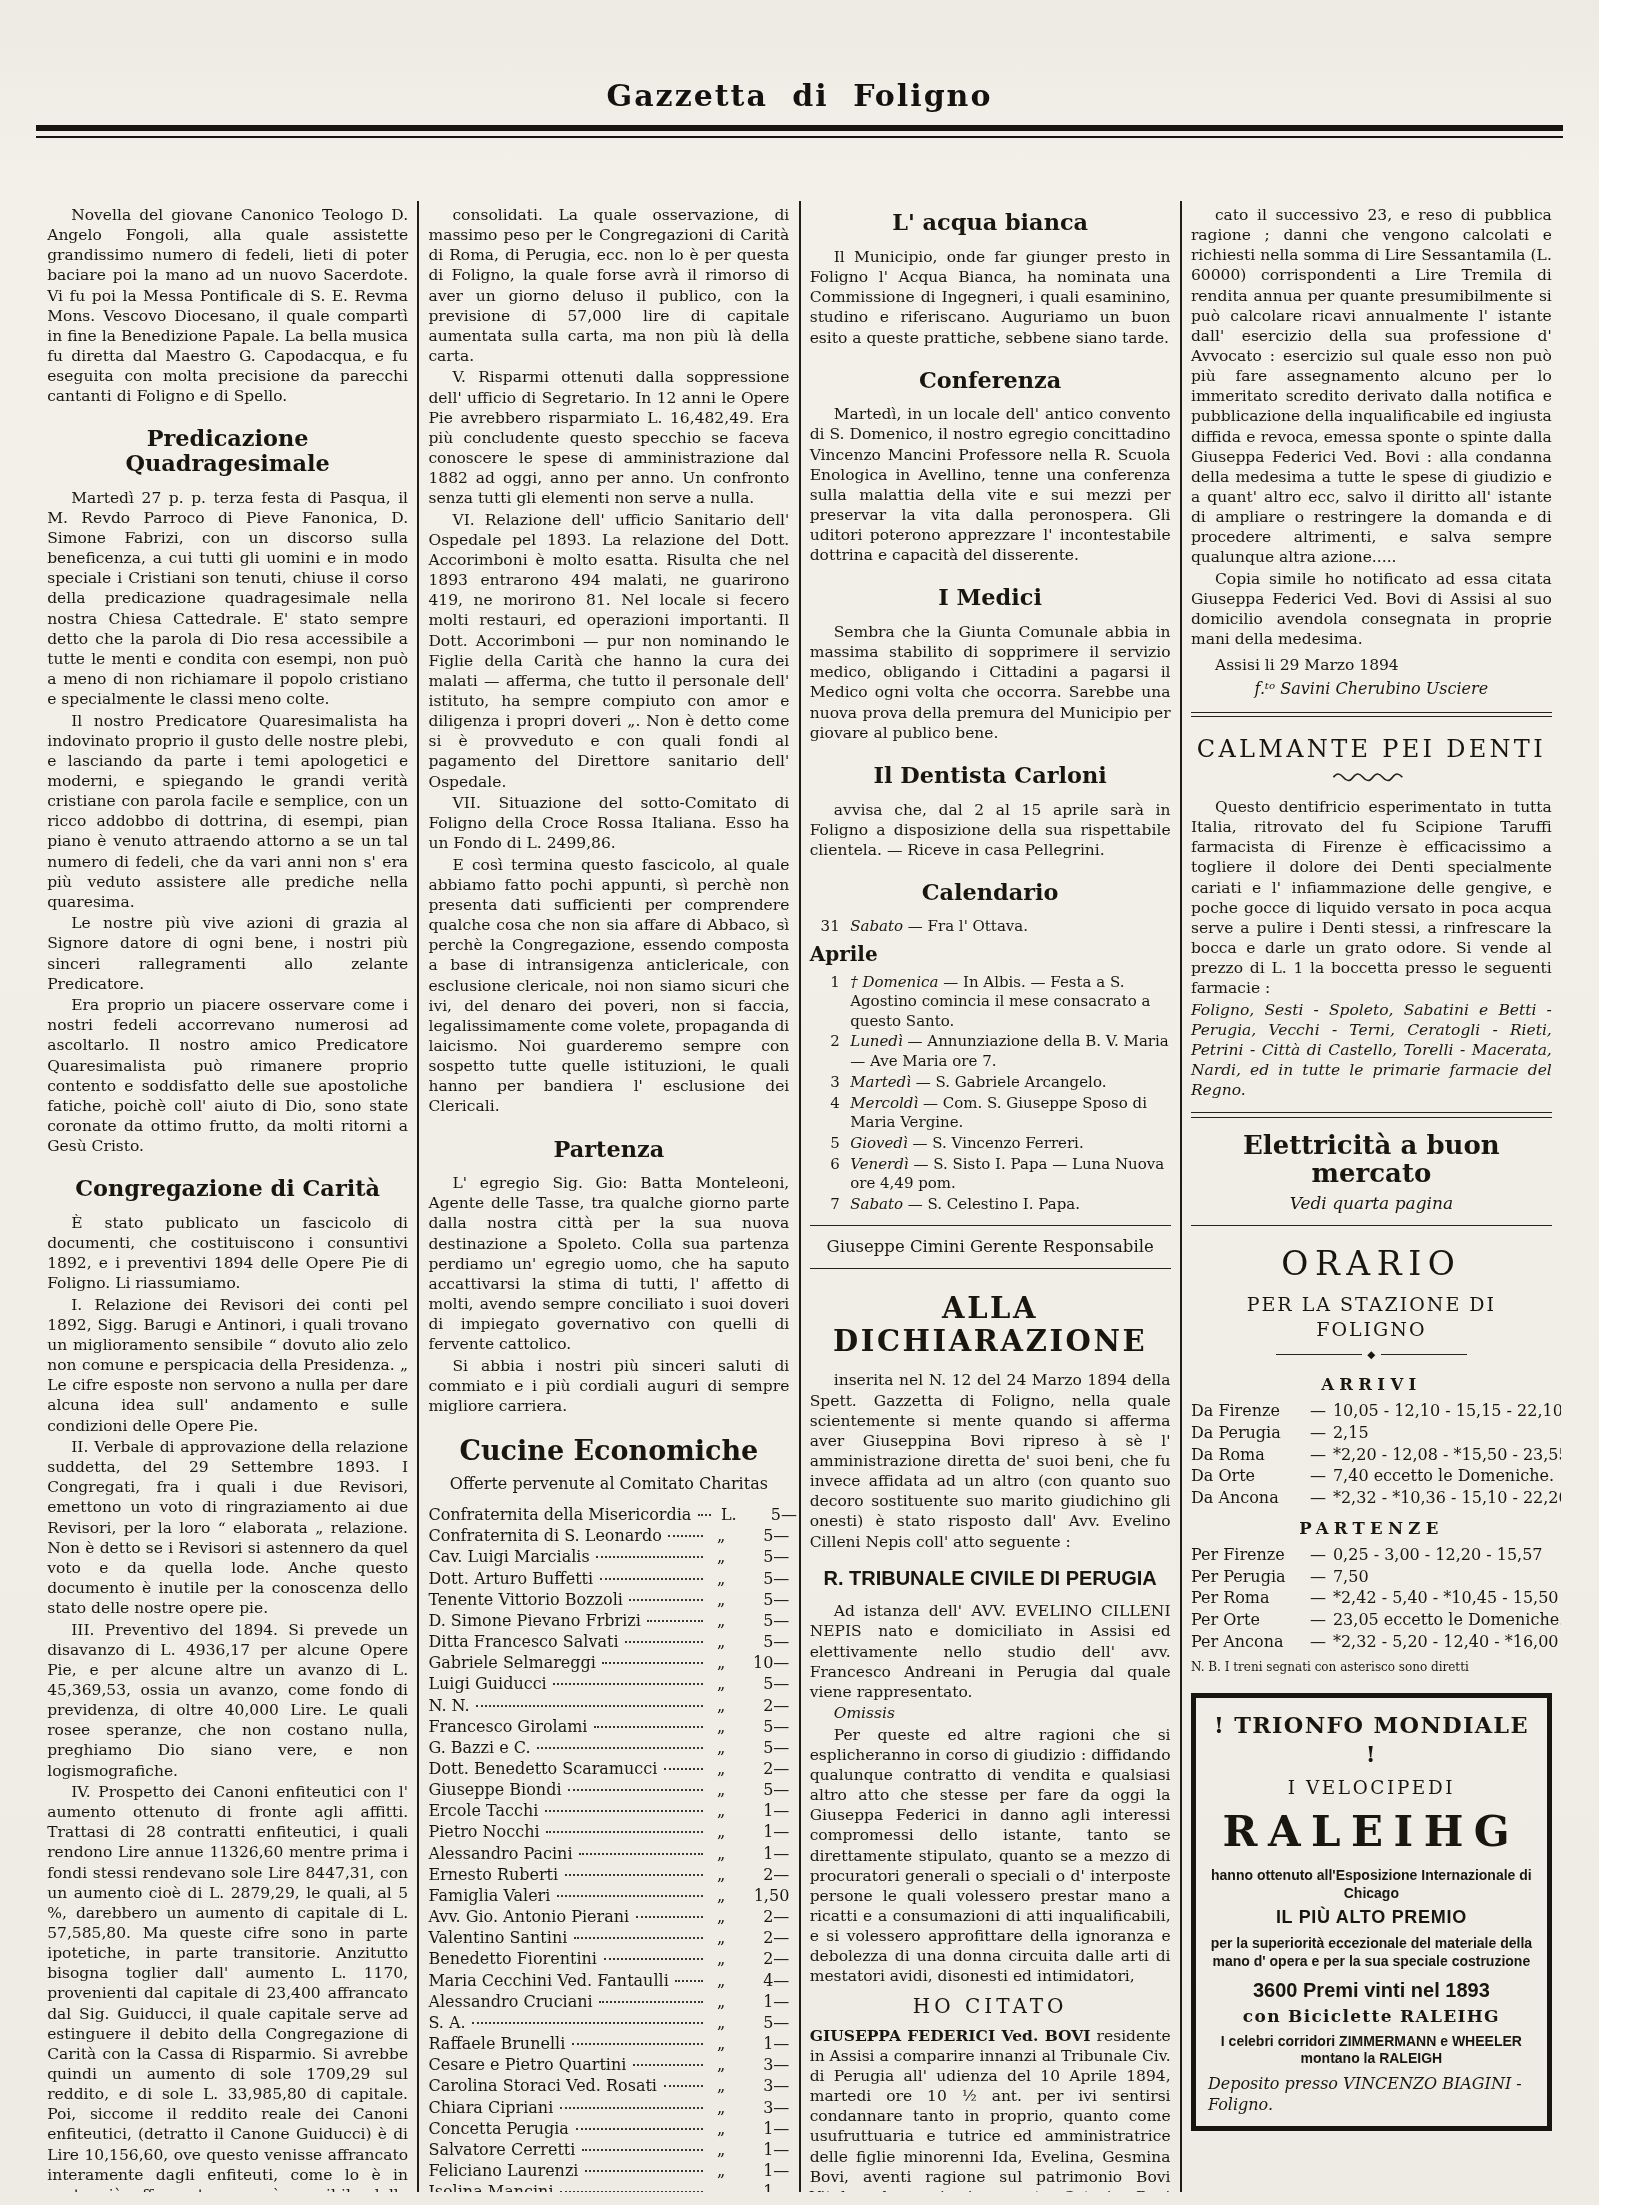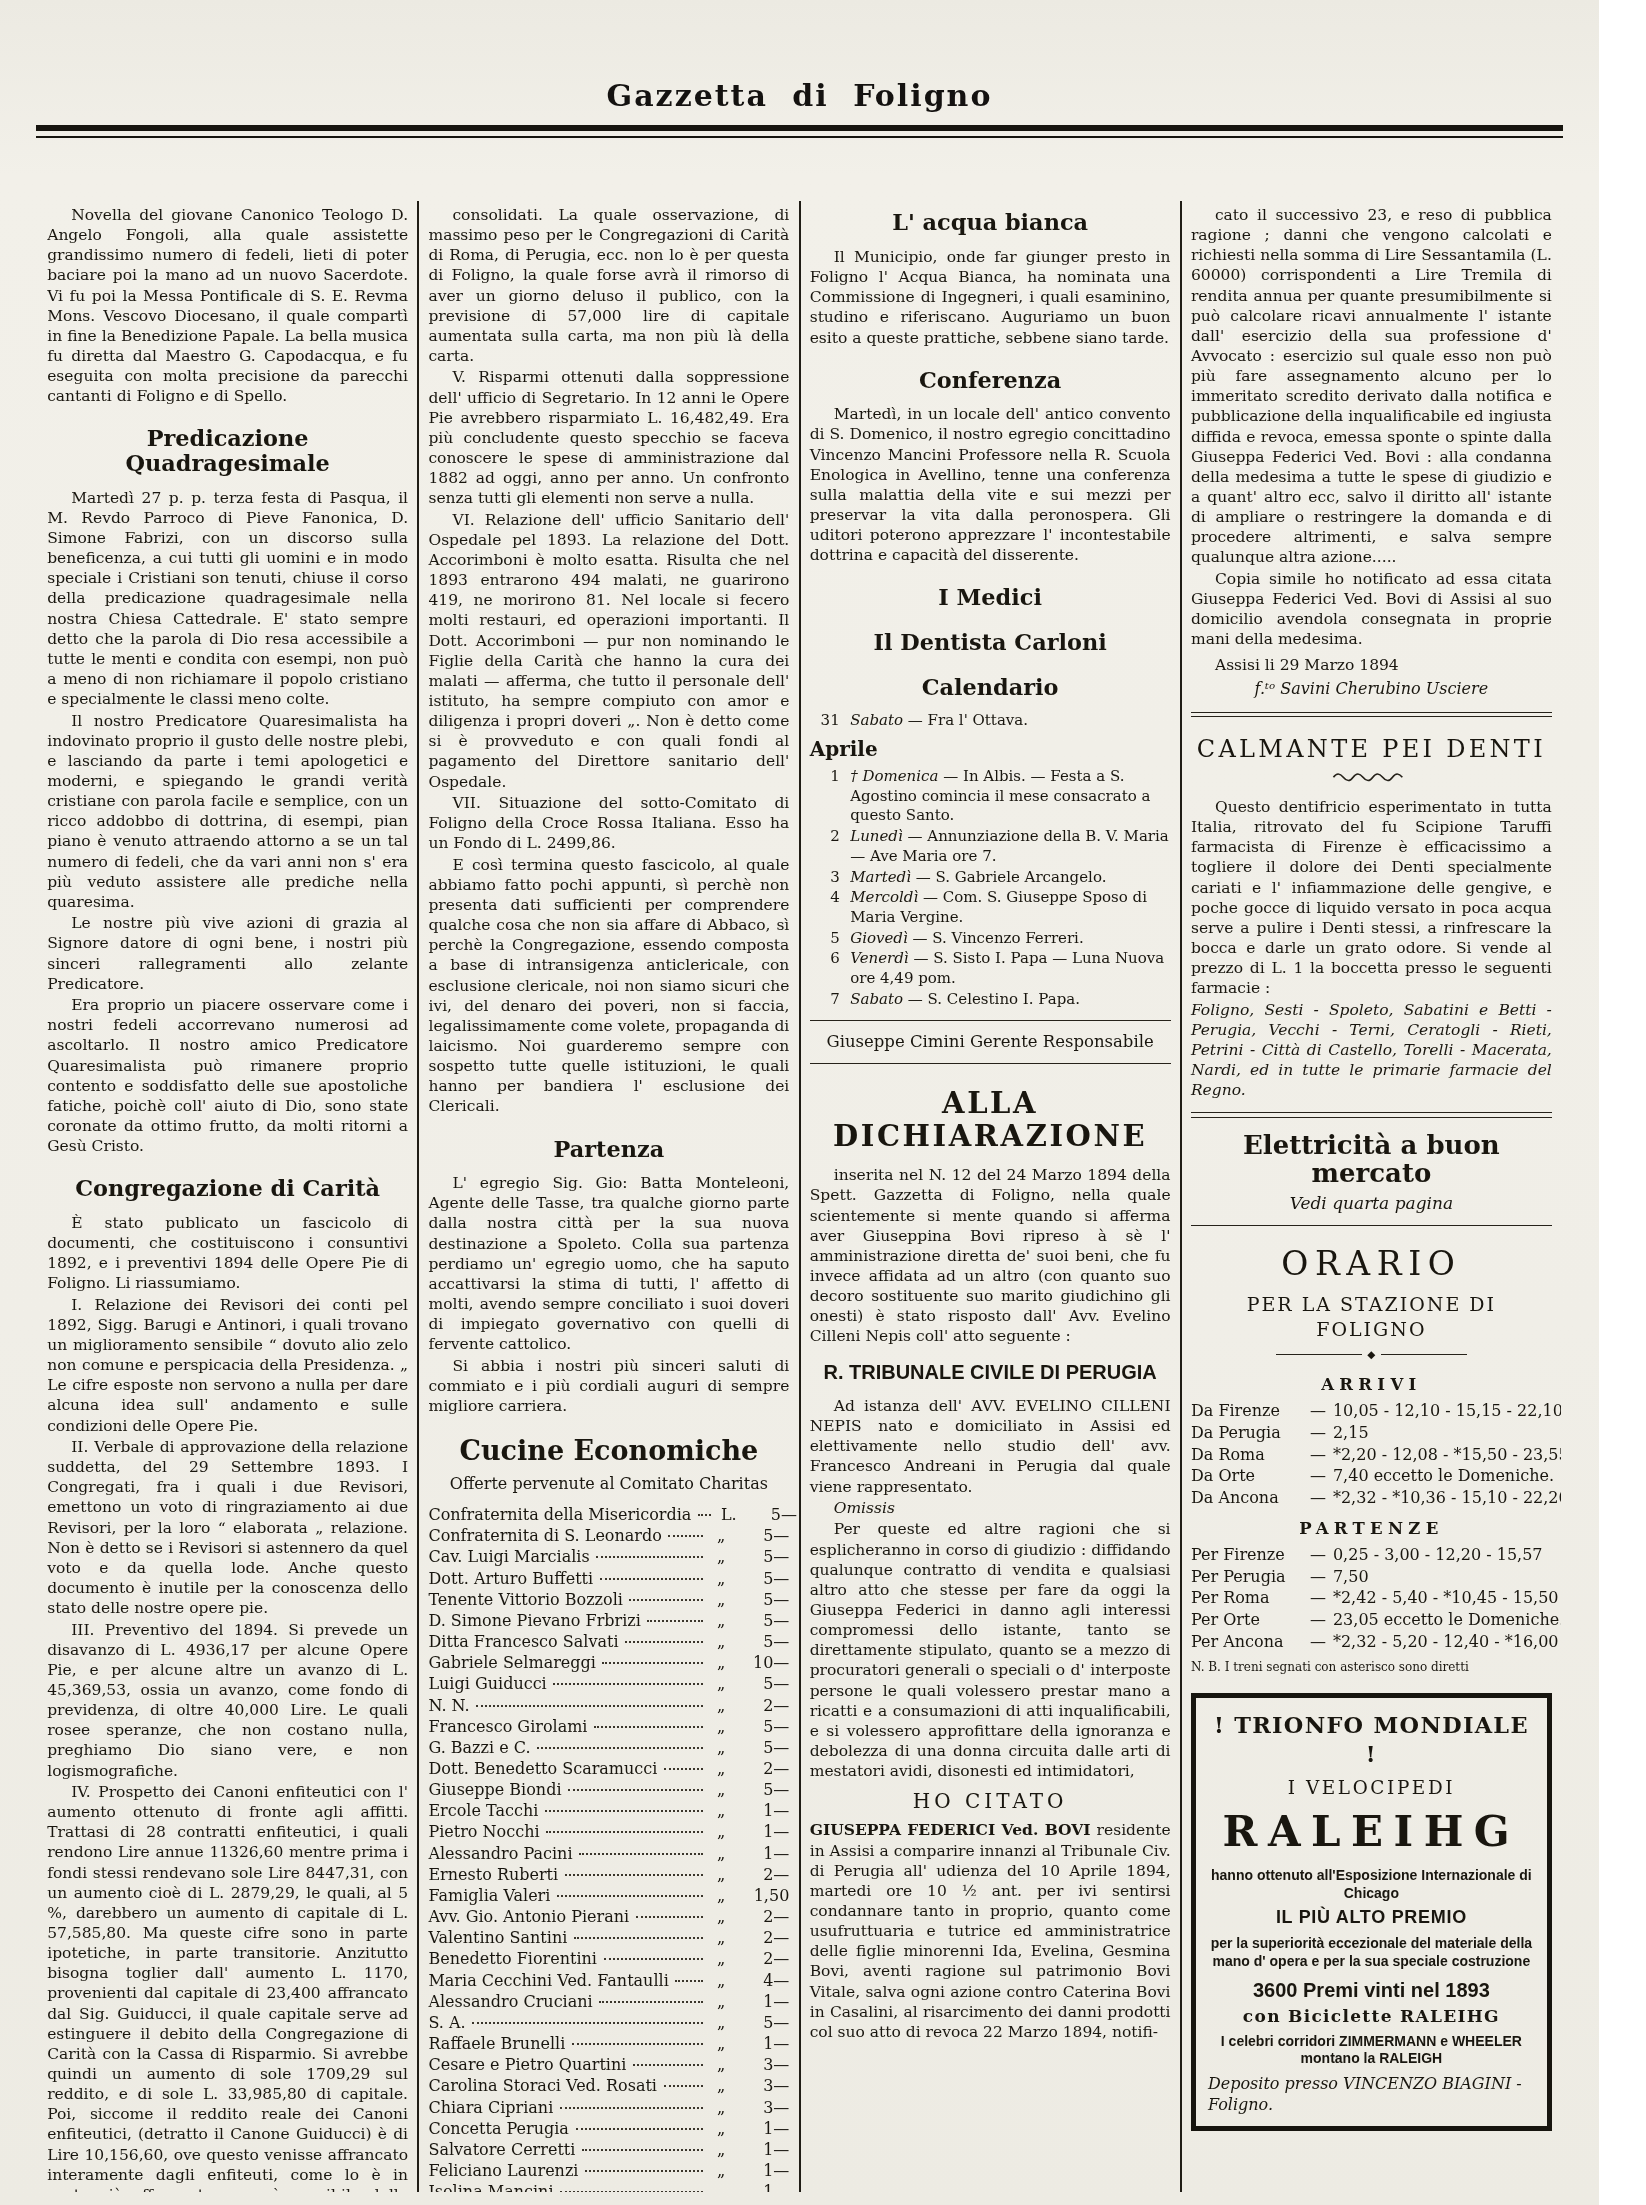--- a/index.html
+++ b/index.html
@@ -346,21 +346,27 @@
     <section class="col">
       <h2 class="h-md" style="margin-top:5.3px">L' acqua bianca</h2>
       <div>
           <p class="para">Il Municipio, onde far giunger presto in Foligno l' Acqua Bianca, ha nominata una Commissione di Ingegneri, i quali esaminino, studino e riferiscano. Auguriamo un buon esito a queste prattiche, sebbene siano tarde.</p>
         </div>
       <h2 class="h-md">Conferenza</h2>
       <div>
           <p class="para">Martedì, in un locale dell' antico convento di S. Domenico, il nostro egregio concittadino Vincenzo Mancini Professore nella R. Scuola Enologica in Avellino, tenne una conferenza sulla malattia della vite e sui mezzi per preservar la vita dalla peronospera. Gli uditori poterono apprezzare l' incontestabile dottrina e capacità del disserente.</p>
         </div>
       <h2 class="h-md">I Medici</h2>
+      <div>
+          <p class="para">Sembra che la Giunta Comunale abbia in massima stabilito di sopprimere il servizio medico, obligando i Cittadini a pagarsi il Medico ogni volta che occorra. Sarebbe una nuova prova della premura del Municipio per giovare al publico bene.</p>
+        </div>
       <h2 class="h-md">Il Dentista Carloni</h2>
+      <div>
+          <p class="para">avvisa che, dal 2 al 15 aprile sarà in Foligno a disposizione della sua rispettabile clientela. — Riceve in casa Pellegrini.</p>
+        </div>
       <h2 class="h-md">Calendario</h2>
       <div>
           <div class="cal-row">
     <span class="cal-day">31</span>
     <span class="cal-body"><span class="cal-weekday">Sabato</span> <span>— Fra l' Ottava.</span></span>
   </div>
         </div>
       <div class="cal-month">Aprile</div>
       <div>
           <div class="cal-row">

